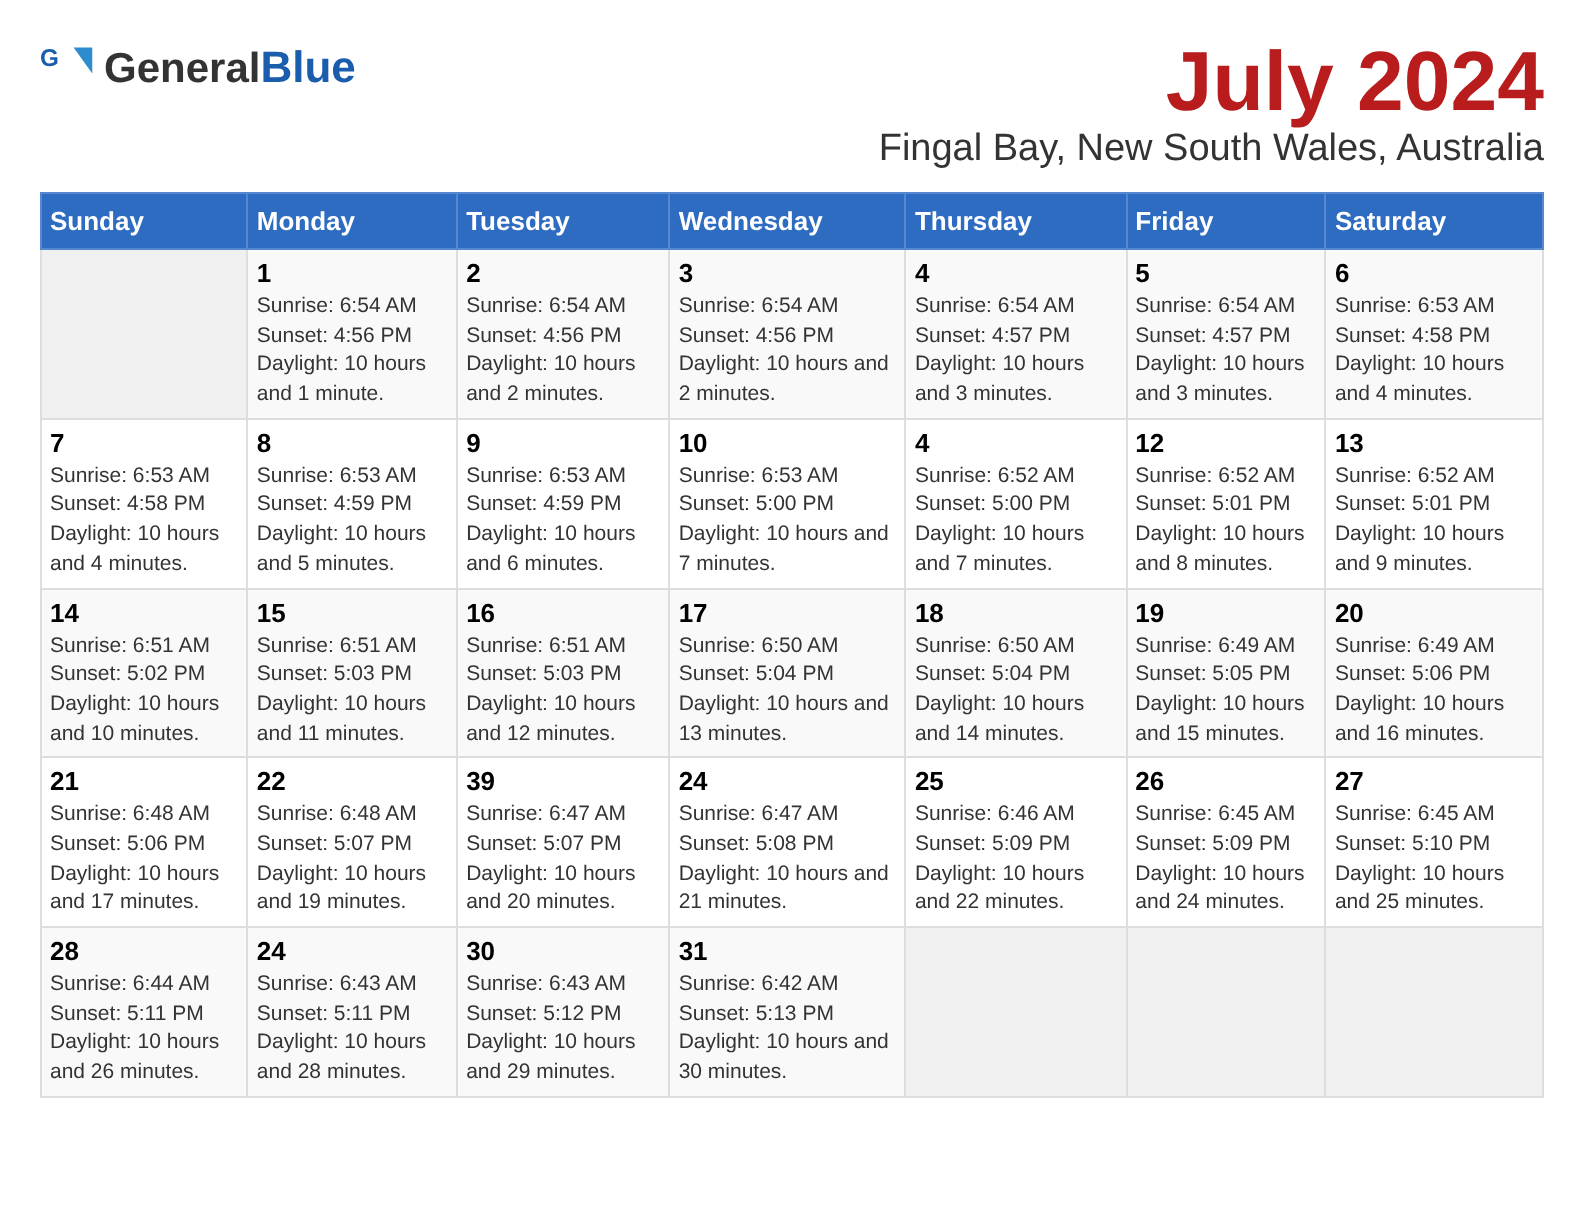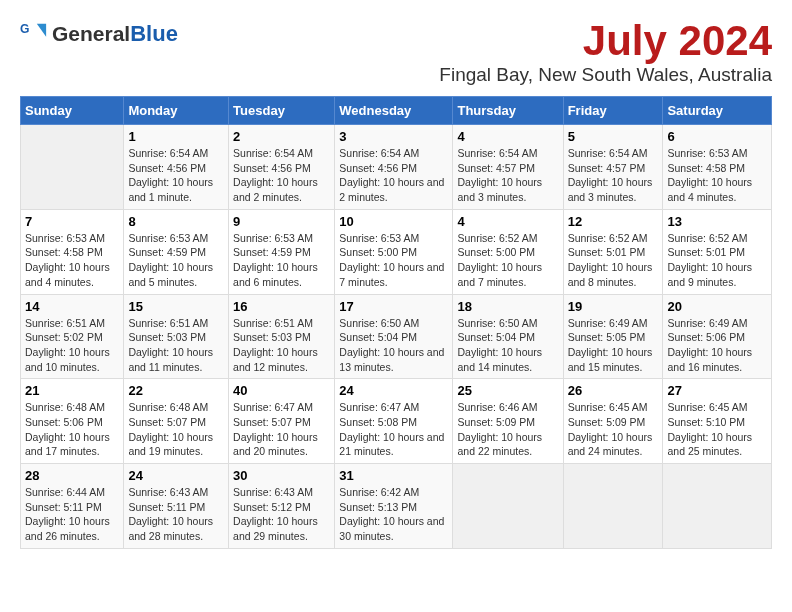--- a/index.html
+++ b/index.html
@@ -206,21 +206,21 @@
       <tr>
         <td>
           <span class="day-number">21</span>
           <div class="day-info">Sunrise: 6:48 AM<br>Sunset: 5:06 PM<br>Daylight: 10 hours and 17 minutes.</div>
         </td>
         <td>
           <span class="day-number">22</span>
           <div class="day-info">Sunrise: 6:48 AM<br>Sunset: 5:07 PM<br>Daylight: 10 hours and 19 minutes.</div>
         </td>
         <td>
-          <span class="day-number">40</span>
+          <span class="day-number">39</span>
           <div class="day-info">Sunrise: 6:47 AM<br>Sunset: 5:07 PM<br>Daylight: 10 hours and 20 minutes.</div>
         </td>
         <td>
           <span class="day-number">24</span>
           <div class="day-info">Sunrise: 6:47 AM<br>Sunset: 5:08 PM<br>Daylight: 10 hours and 21 minutes.</div>
         </td>
         <td>
           <span class="day-number">25</span>
           <div class="day-info">Sunrise: 6:46 AM<br>Sunset: 5:09 PM<br>Daylight: 10 hours and 22 minutes.</div>
         </td>

